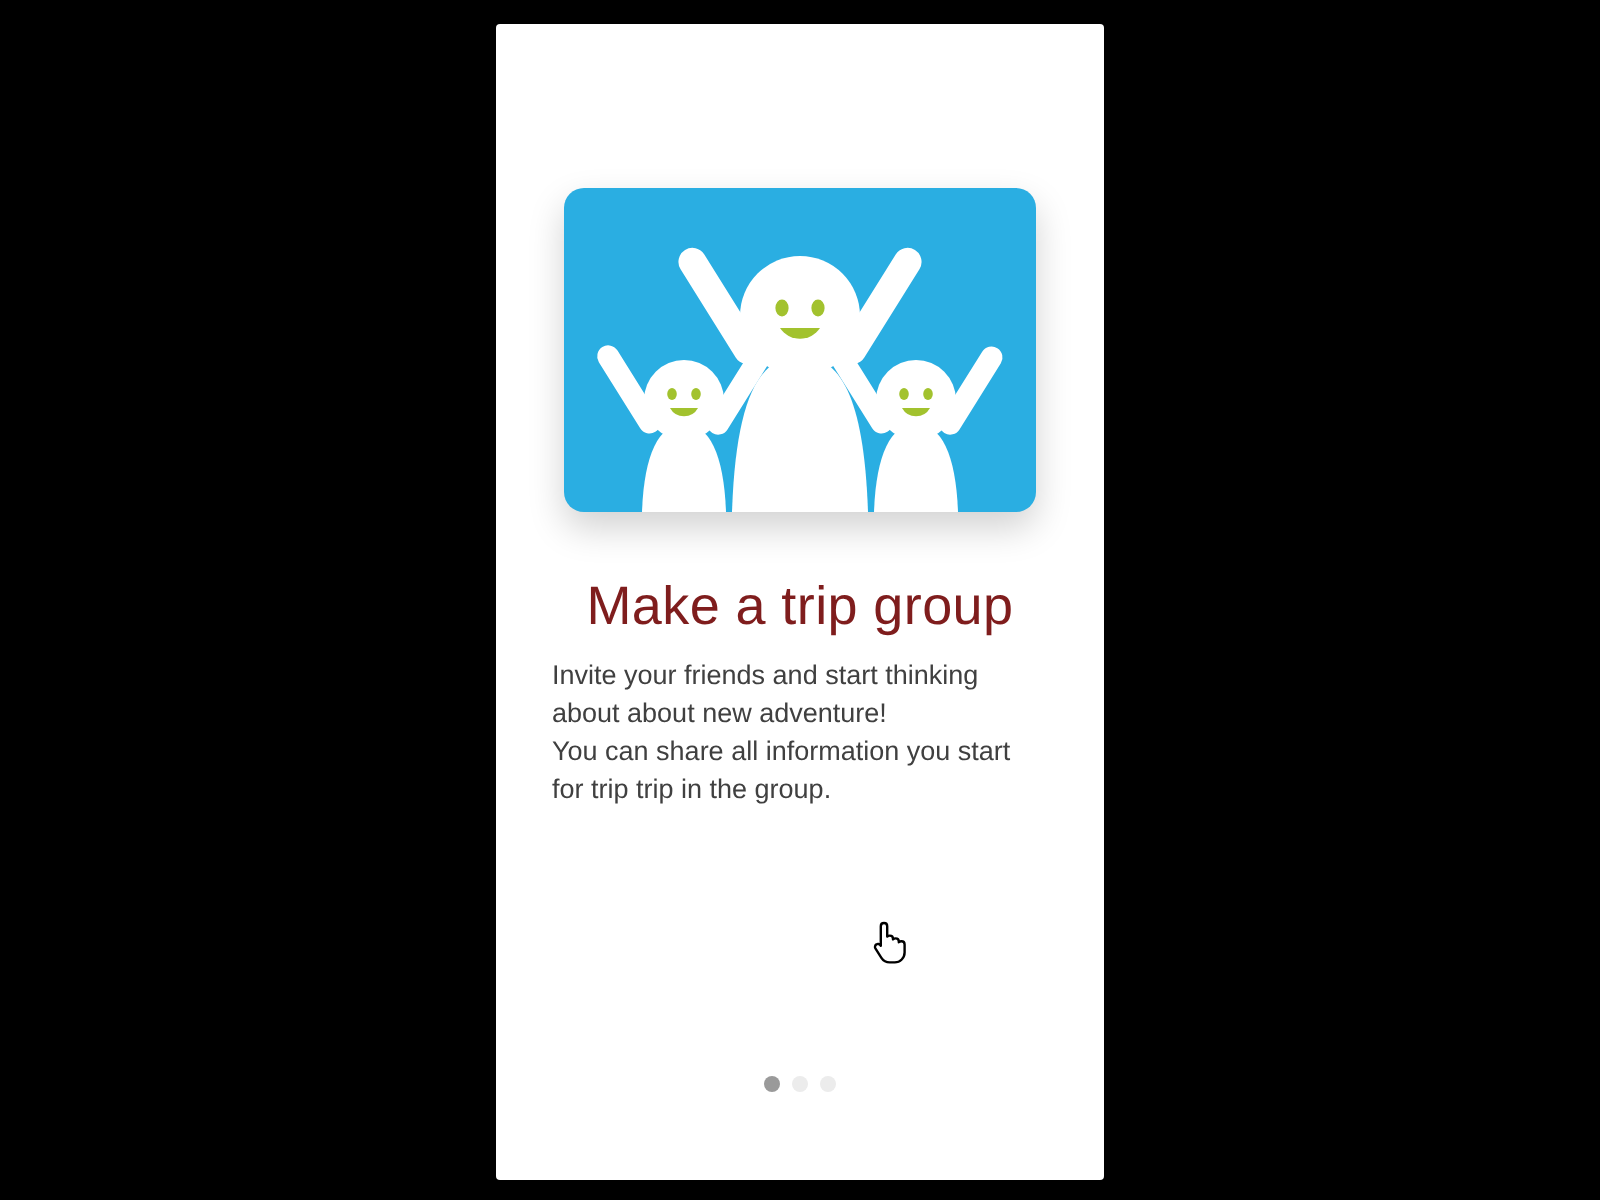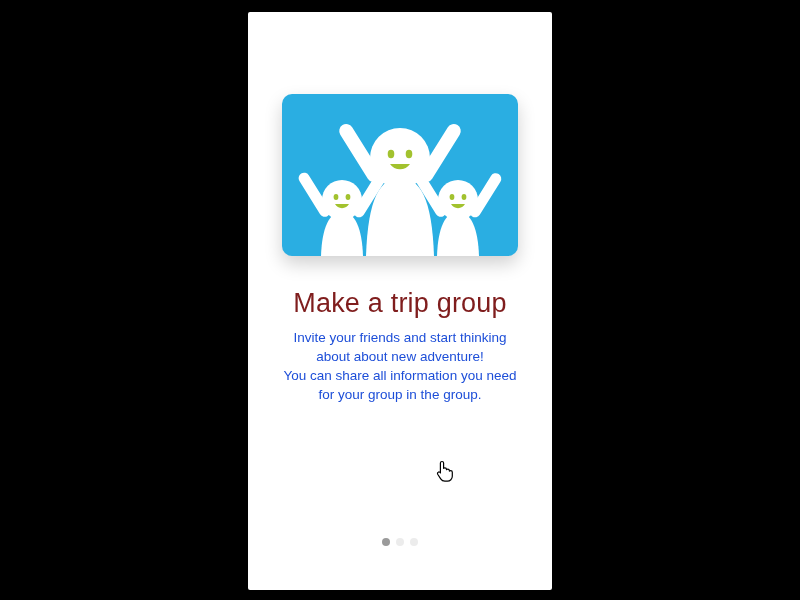--- a/index.html
+++ b/index.html
@@ -27,22 +27,22 @@
     left:0; right:0; top:276px;
     text-align:center;
     color:#7f1d1d;
     font-size:27px;
     font-weight:500;
     letter-spacing:.2px;
   }
   .body{
     position:absolute;
     left:28px; right:28px; top:316px;
-    text-align:center;
-    color:#1d4ed8;
+    text-align:left;
+    color:#404040;
     font-size:13.5px;
     line-height:19px;
     font-weight:400;
   }
   .dots{
     position:absolute;
     left:0; right:0; top:526px;
     display:flex;
     justify-content:center;
     gap:6px;
@@ -112,22 +112,22 @@
           </g>
         </g>
       </svg>
     </div>
 
     <div class="heading">Make a trip group</div>
 
     <div class="body">
       <span>Invite your friends and start thinking</span><br>
       <span>about about new adventure!</span><br>
-      <span>You can share all information you need</span><br>
-      <span>for your group in the group.</span>
+      <span>You can share all information you start</span><br>
+      <span>for trip trip in the group.</span>
     </div>
 
     <div class="dots">
       <div class="dot active"></div>
       <div class="dot"></div>
       <div class="dot"></div>
     </div>
 
   </div>
 

